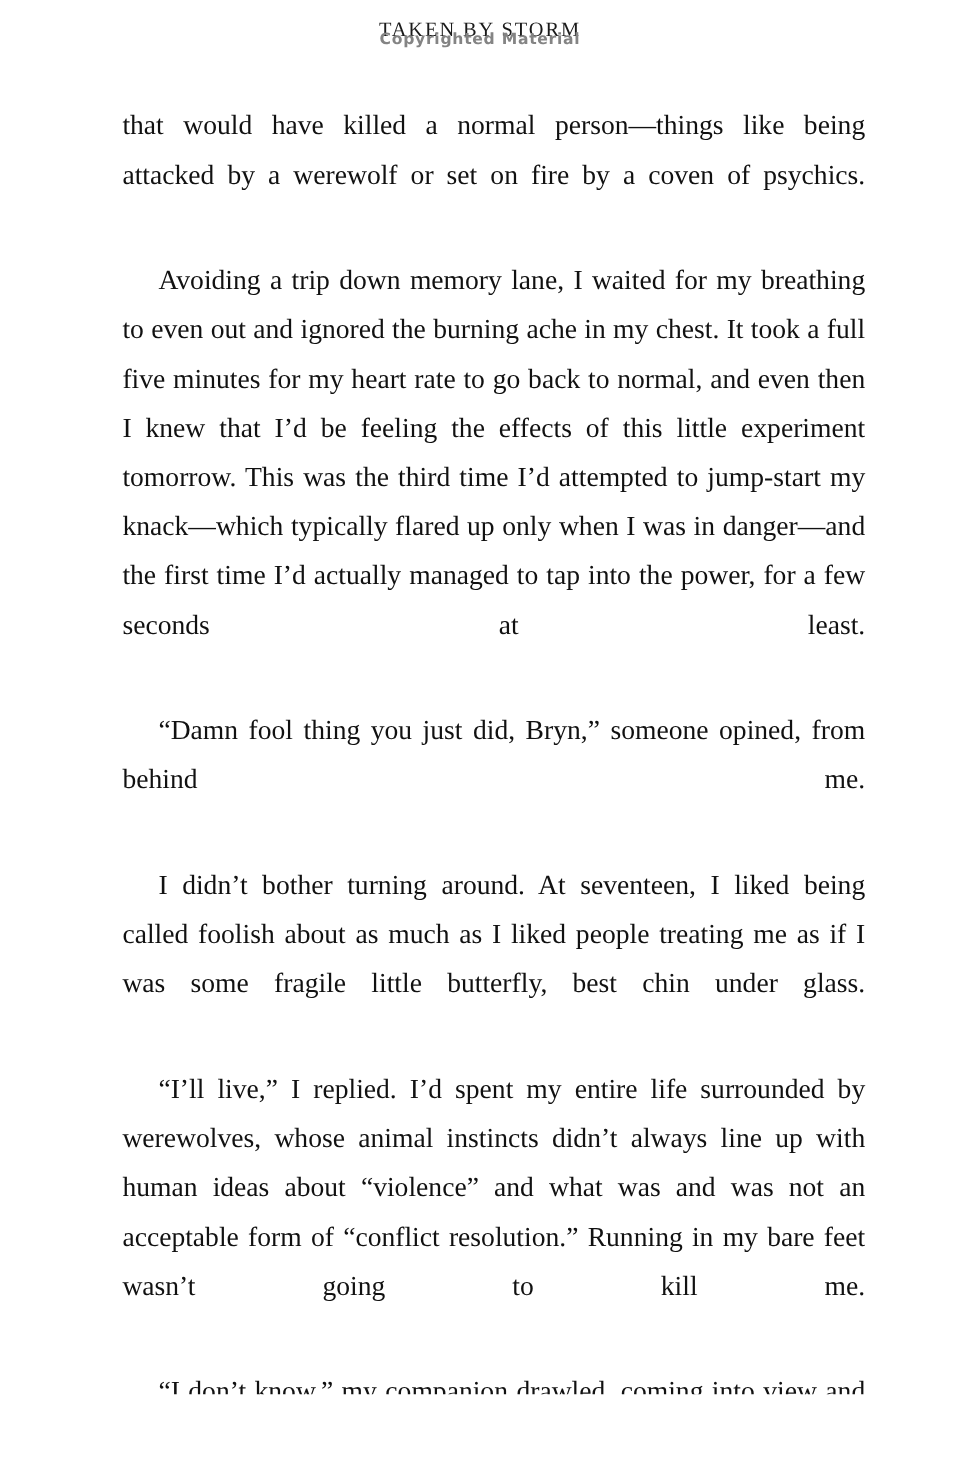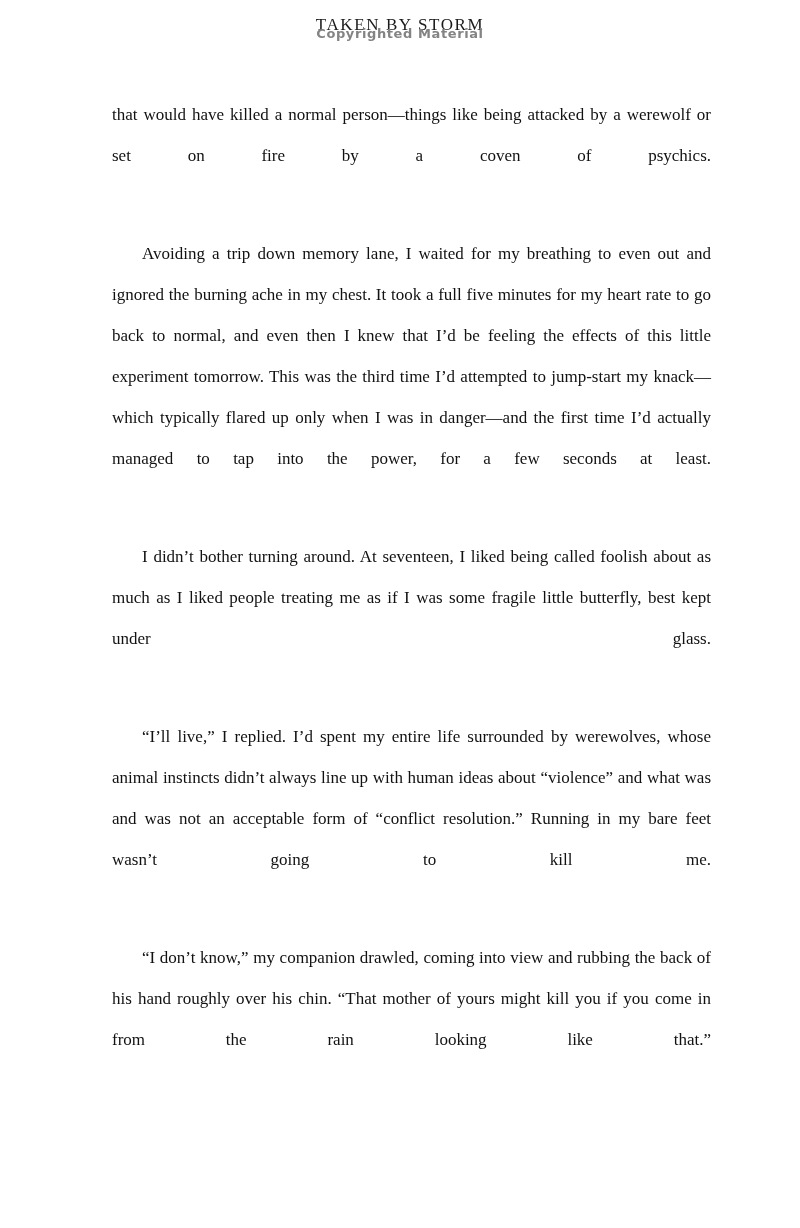--- a/index.html
+++ b/index.html
@@ -49,22 +49,22 @@
   .watermark-bottom { top: 1184px; }
 
   
   .text-column {
     position: absolute;
     left: 96px;
     top: 78px;
     width: 631px;
   }
   .para {
-    margin: 16px;
-    font-size: 17px;
+    margin: 6px;
+    font-size: 23px;
     line-height: 41px;
     text-align: justify;
     text-justify: inter-word;
     -webkit-hyphens: none;
     hyphens: none;
     word-spacing: 0.2px;
     font-family: Liberation Serif, serif;
   }
   .para.indent {
     text-indent: 30px;
@@ -105,21 +105,22 @@
 
 <div class="page">
 
   <div class="running-head">TAKEN BY STORM</div>
 
   <div class="watermark watermark-top">Copyrighted Material</div>
 
   <div class="text-column">
     <p class="para">that would have killed a normal person—things like being attacked by a werewolf or set on fire by a coven of psychics.</p>
     <p class="para indent">Avoiding a trip down memory lane, I waited for my breathing to even out and ignored the burning ache in my chest. It took a full five minutes for my heart rate to go back to normal, and even then I knew that I’d be feeling the effects of this little experiment tomorrow. This was the third time I’d attempted to jump-start my knack—which typically flared up only when I was in danger—and the first time I’d actually managed to tap into the power, for a few seconds at least.</p>
-    <p class="para indent">I didn’t bother turning around. At seventeen, I liked being called foolish about as much as I liked people treating me as if I was some fragile little butterfly, best kept under glass.</p>
+    <p class="para indent">“Damn fool thing you just did, Bryn,” someone opined, from behind me.</p>
+    <p class="para indent">I didn’t bother turning around. At seventeen, I liked being called foolish about as much as I liked people treating me as if I was some fragile little butterfly, best chin under glass.</p>
     <p class="para indent">“I’ll live,” I replied. I’d spent my entire life surrounded by werewolves, whose animal instincts didn’t always line up with human ideas about “violence” and what was and was not an acceptable form of “conflict resolution.” Running in my bare feet wasn’t going to kill me.</p>
     <p class="para indent">“I don’t know,” my companion drawled, coming into view and rubbing the back of his hand roughly over his chin. “That mother of yours might kill you if you come in from the rain looking like that.”</p>
 
   </div>
 
   <div class="folio">2</div>
 
   <div class="ornament">
     <svg width="120" height="26" viewBox="0 0 120 26" aria-hidden="true">
       <path d="M12 18 C 36 2, 84 2, 108 16 C 84 7, 36 7, 12 18 Z" fill="#1a1a1a"></path>

